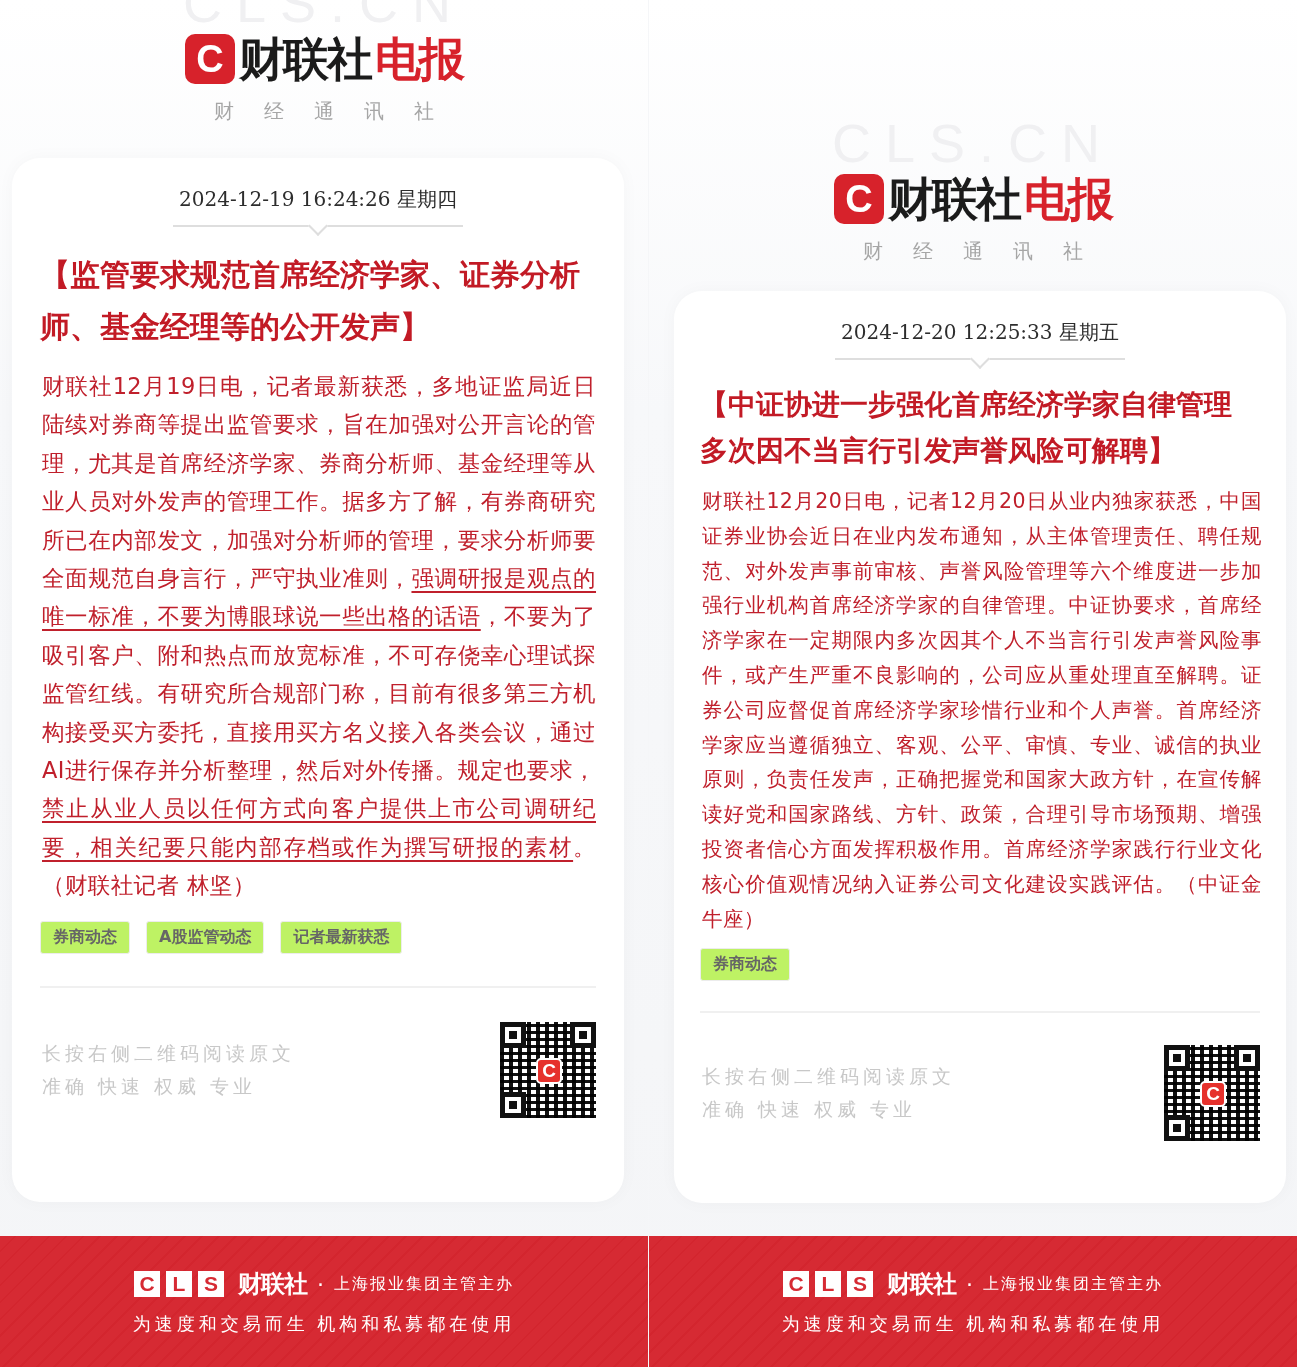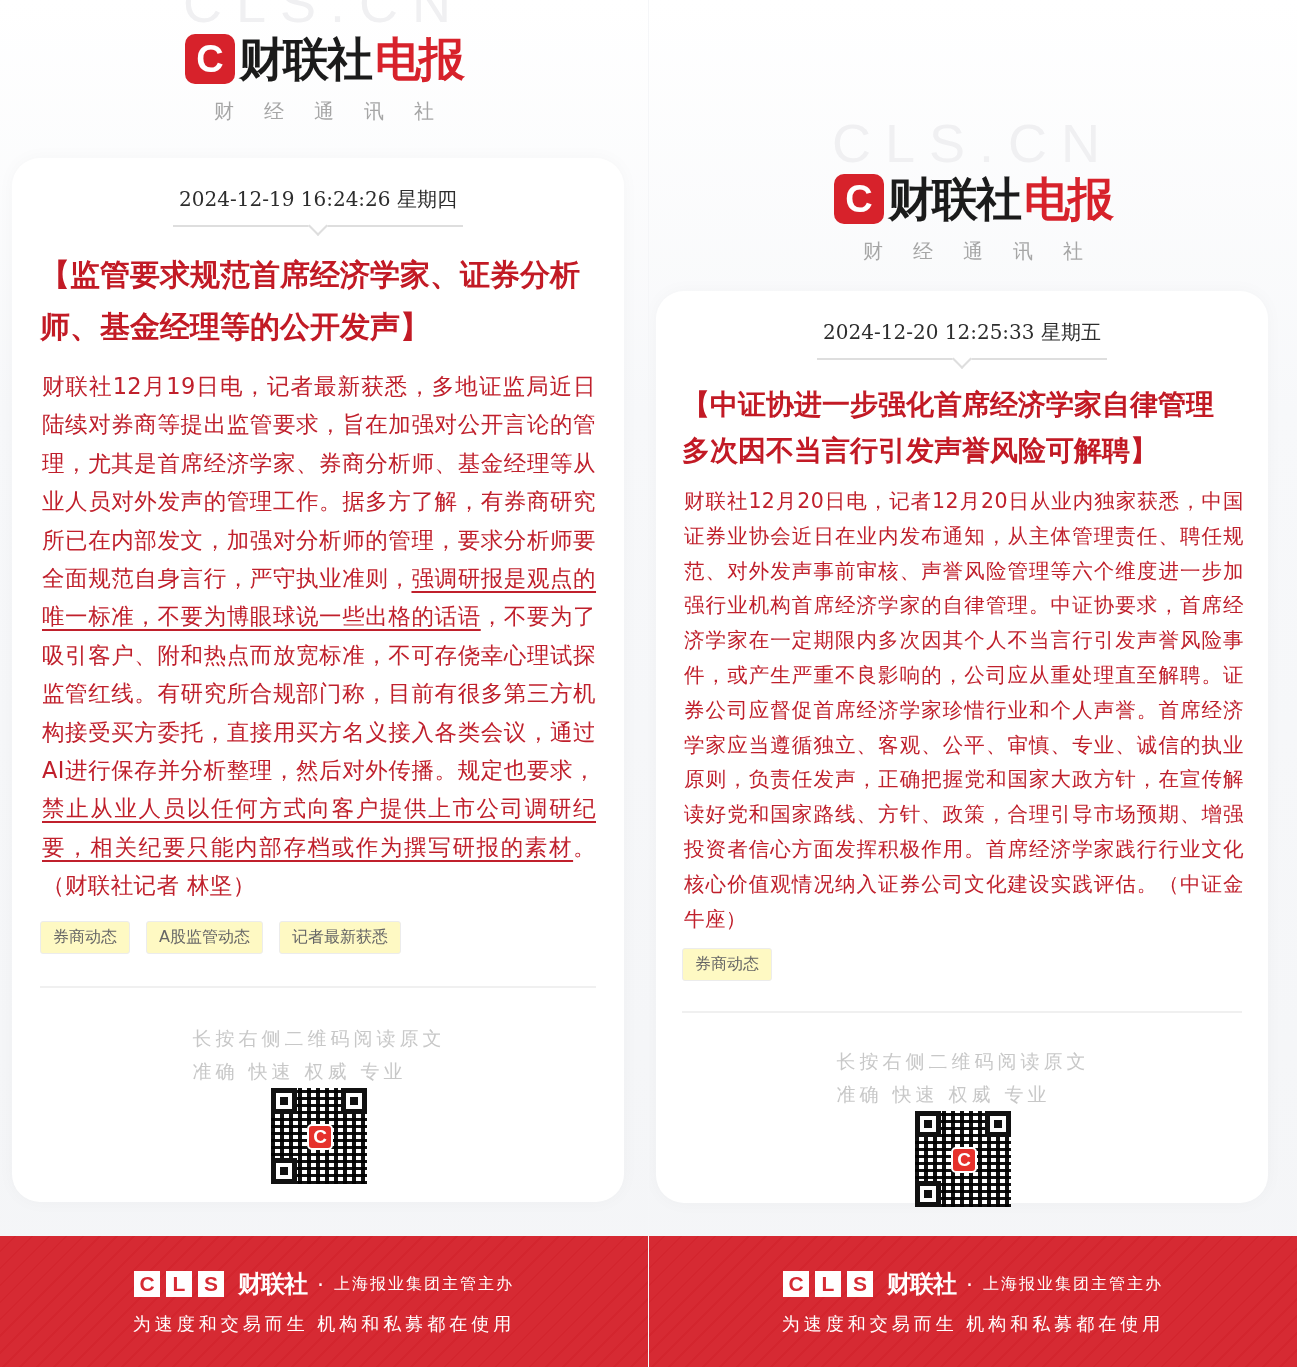--- a/index.html
+++ b/index.html
@@ -32,21 +32,21 @@
   }
   .brand-name { font-size: 46px; font-weight: bold; color: #1b1b1b; letter-spacing: -2px; line-height: 54px; }
   .brand-name-red { font-size: 46px; font-weight: bold; color: #d7222b; letter-spacing: -2px; line-height: 54px; }
   .brand-sub { margin-top: 12px; font-size: 20px; color: #a6a6a6; letter-spacing: 30px; padding-left: 30px; }
 
   .card {
     position: absolute; background: #fff; border-radius: 28px;
     box-shadow: 0 0 18px rgba(0,0,0,0.03);
   }
   .left .card { left: 12px; top: 158px; width: 612px; height: 1044px; }
-  .right .card { left: 7px; top: 291px; width: 612px; height: 912px; }
+  .right .card { left: 25px; top: 291px; width: 612px; height: 912px; }
 
   .date-wrap { text-align: center; padding-top: 28px; position: relative; }
   .date {
     font-family: "DejaVu Serif", "Liberation Serif", serif; font-size: 20px; color: #2d2d2d;
     display: inline-block; padding: 0 6px 12px; border-bottom: 2px solid #dedede; position: relative;
   }
   .date::after {
     content: ""; position: absolute; left: 50%; bottom: -8px; width: 12px; height: 12px;
     background: #fff; border-right: 2px solid #dedede; border-bottom: 2px solid #dedede;
     transform: translateX(-50%) rotate(45deg);
@@ -62,27 +62,27 @@
     color: #c0202c; font-size: 22.5px; line-height: 38.4px; margin: 14px 28px 0 30px;
     text-align: justify; letter-spacing: 0.4px;
   }
   .right .body-text { font-size: 20.5px; line-height: 34.8px; margin: 10px 24px 0 28px; }
   .body-text u { text-decoration: underline; text-underline-offset: 5px; text-decoration-thickness: 1.5px; }
 
   .tags { display: flex; gap: 16px; margin: 16px 0 0 28px; }
   .right .tags { margin: 12px 0 0 26px; }
   .tag {
     border: 1.5px solid #ececec; border-radius: 3px; padding: 5px 12px;
-    font-size: 16px; color: #666; background: #fef9c3;
+    font-size: 16px; color: #666; background: #bef264; font-weight: bold;
   }
 
   .divider { height: 2px; background: #f0f0f0; margin: 32px 28px 0 28px; }
   .right .divider { margin: 30px 26px 0 26px; }
 
-  .footer-row { display: flex; justify-content: space-between; align-items: center; margin: 34px 28px 0 30px; flex-direction: column; }
+  .footer-row { display: flex; justify-content: space-between; align-items: center; margin: 34px 28px 0 30px; }
   .right .footer-row { margin: 32px 26px 0 28px; }
   .footer-text { color: #c8c8c8; font-size: 19px; letter-spacing: 4px; line-height: 33px; }
   .qr {
     width: 96px; height: 96px; position: relative;
     background:
       repeating-linear-gradient(90deg, #111 0 4px, transparent 4px 9px),
       repeating-linear-gradient(0deg, #111 0 3px, #fff 3px 7px);
     background-blend-mode: multiply;
   }
   .qr .finder {

